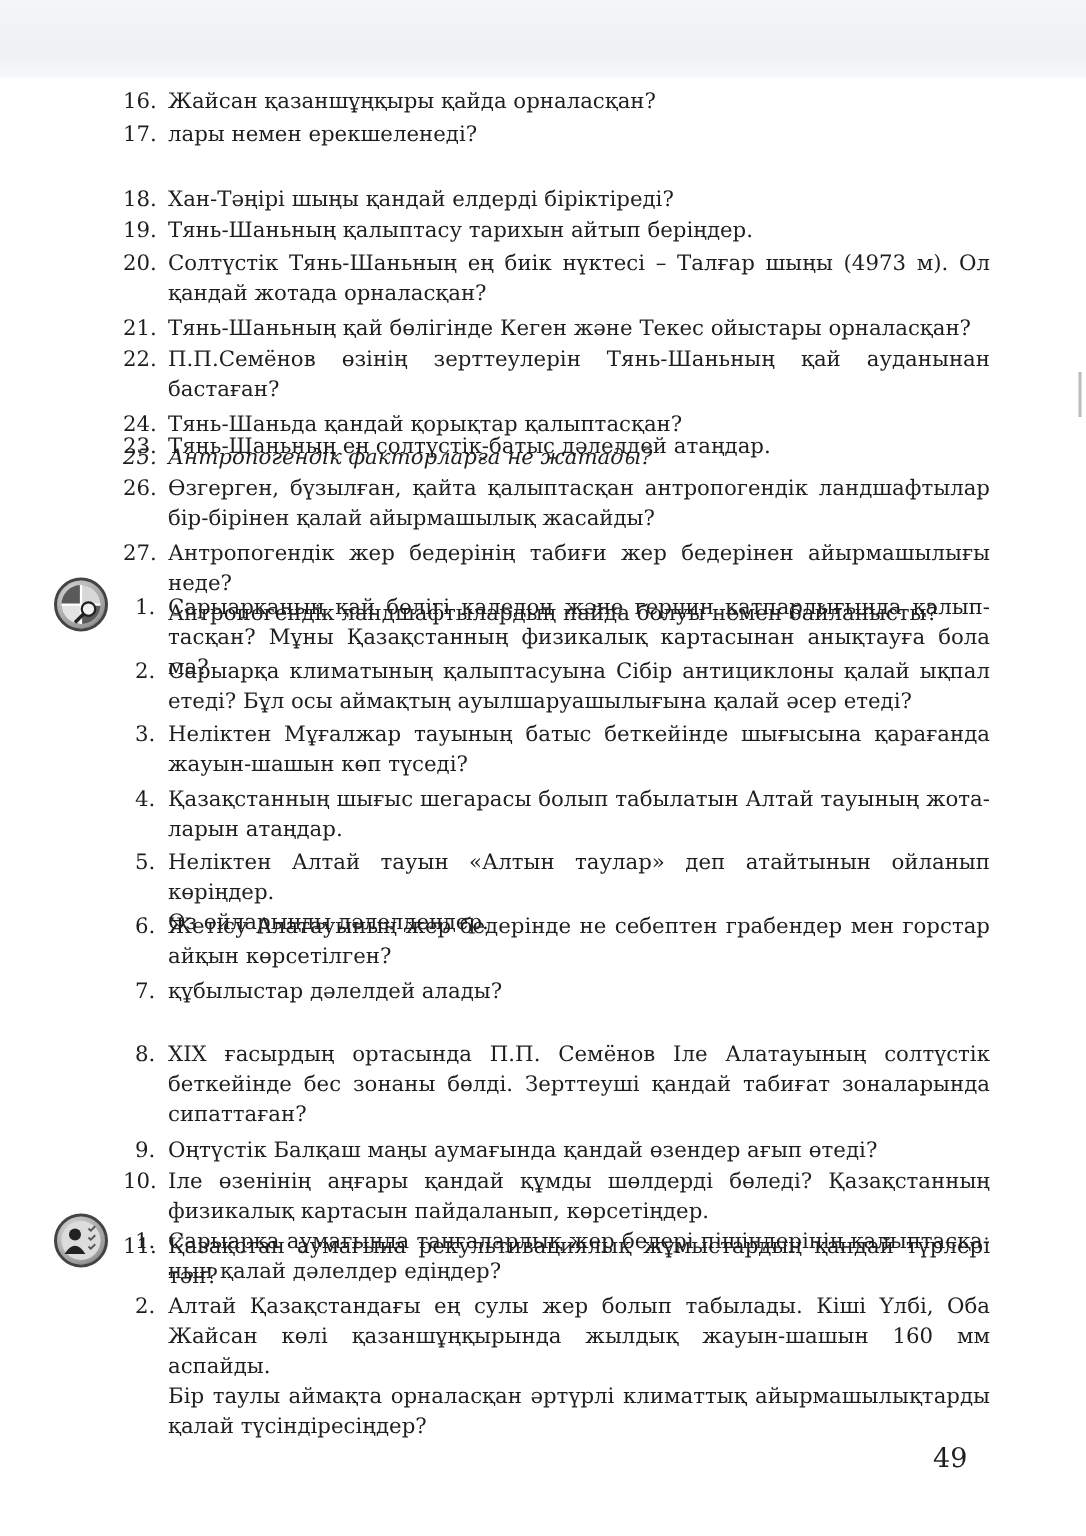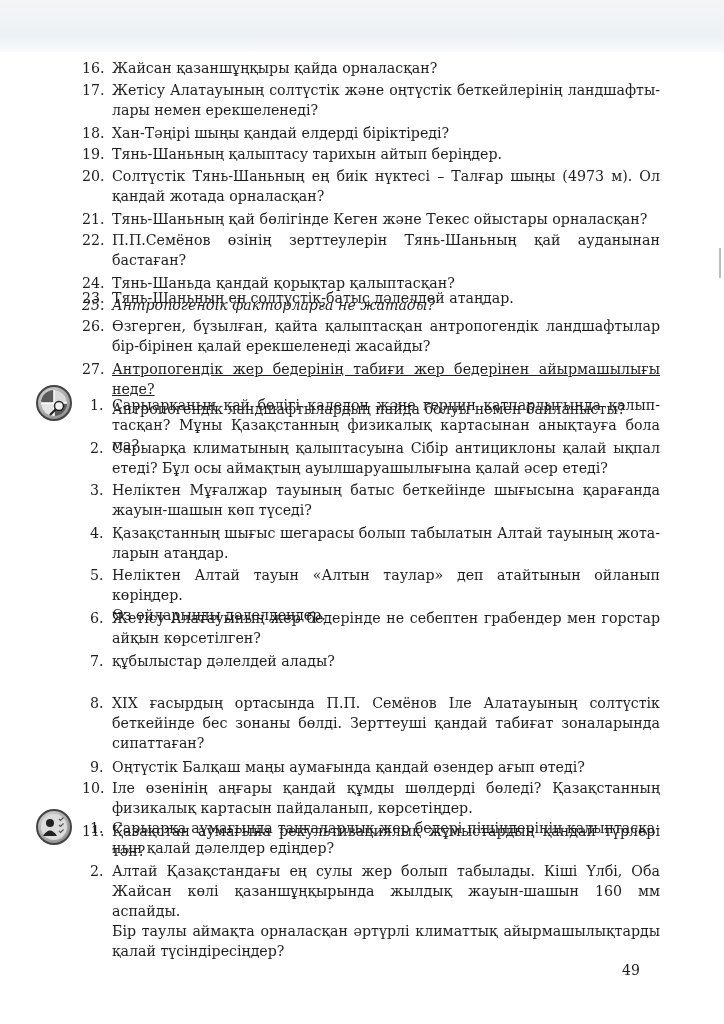--- a/index.html
+++ b/index.html
@@ -23,39 +23,38 @@
   .sec2 .q { left: 90px; width: 570px; }
   .sec3 .q { left: 90px; width: 570px; }
   .sec2 .q .txt, .sec3 .q .txt { padding-left: 22px; }
   .sec2 .q.two-digit .num { left: -8px; }
   .icon {
     position: absolute; width: 36px; height: 36px; border-radius: 50%;
     background: radial-gradient(circle at 40% 35%, #e8e8e8, #9a9a9a 70%, #555 100%);
     border: 2px solid #444; box-sizing: border-box;
   }
   .icon svg { position: absolute; left: 0; top: 0; }
-  .page-num { position: absolute; left: 622px; top: 962px; font-size: 14px; }
+  .page-num { position: absolute; left: 622px; top: 962px; font-size: 18px; }
   .edge-mark { position: absolute; left: 719px; top: 248px; width: 2px; height: 30px; background: #bbb; }
 </style>
 </head>
 <body>
 
 <div class="top-band"></div>
 <div class="edge-mark"></div>
 
 <div class="page">
 
   <div class="sec1" id="sec1">
       <div class="q two-digit" style="top: 58px;">
         <span class="num">16.</span>
         <span class="txt">Жайсан қазаншұңқыры қайда орналасқан?</span>
       </div>
       <div class="q two-digit" style="top: 79.5px;">
         <span class="num">17.</span>
-        <span class="txt" style="text-align-last: justify;">Жетісу Алатауының солтүстік және оңтүстік беткейлерінің ландшафты-</span>
         <span class="txt">лары немен ерекшеленеді?</span>
       </div>
       <div class="q two-digit" style="top: 122.5px;">
         <span class="num">18.</span>
         <span class="txt">Хан-Тәңірі шыңы қандай елдерді біріктіреді?</span>
       </div>
       <div class="q two-digit" style="top: 144px;">
         <span class="num">19.</span>
         <span class="txt">Тянь-Шаньның қалыптасу тарихын айтып беріңдер.</span>
       </div>
@@ -80,25 +79,25 @@
         <span class="num">24.</span>
         <span class="txt">Тянь-Шаньда қандай қорықтар қалыптасқан?</span>
       </div>
       <div class="q two-digit" style="top: 295px; font-style: italic;">
         <span class="num">25.</span>
         <span class="txt">Антропогендік факторларға не жатады?</span>
       </div>
       <div class="q two-digit" style="top: 316px;">
         <span class="num">26.</span>
         <span class="txt" style="text-align-last: justify;">Өзгерген, бүзылған, қайта қалыптасқан антропогендік ландшафтылар</span>
-        <span class="txt">бір-бірінен қалай ерекшеленеді жасайды?</span>
+        <span class="txt">бір-бірінен қалай айырмашылық жасайды?</span>
       </div>
       <div class="q two-digit" style="top: 359px;">
         <span class="num">27.</span>
-        <span class="txt" style="text-align-last: justify; text-decoration: underline;">Антропогендік жер бедерінің табиғи жер бедерінен айырмашылығы неде?</span>
+        <span class="txt" style="text-align-last: justify;">Антропогендік жер бедерінің табиғи жер бедерінен айырмашылығы неде?</span>
         <span class="txt">Антропогендік ландшафтылардың пайда болуы немен байланысты?</span>
       </div>
     </div>
 
   <div class="icon" style="left:36px; top:385px;">
     <svg width="32" height="32" viewBox="0 0 32 32">
       <circle cx="16" cy="16" r="13" fill="#5a5a5a"></circle>
       <path d="M16 3 A13 13 0 0 1 29 16 L16 16 Z" fill="#d8d8d8"></path>
       <path d="M3 16 A13 13 0 0 0 16 29 L16 16 Z" fill="#e4e4e4"></path>
       <path d="M16 3 L16 29 M3 16 L29 16" stroke="#ffffff" stroke-width="1.5"></path>

